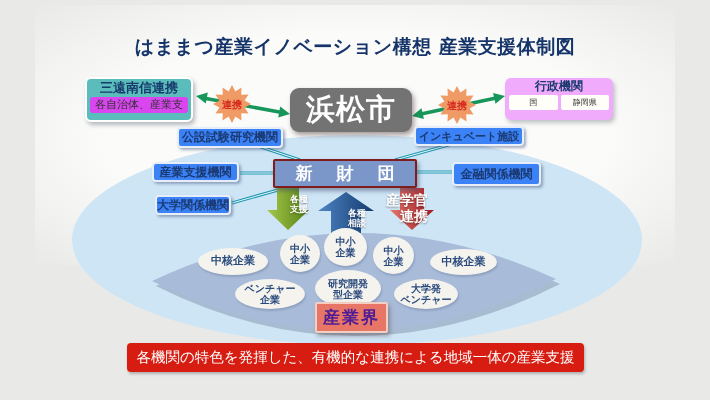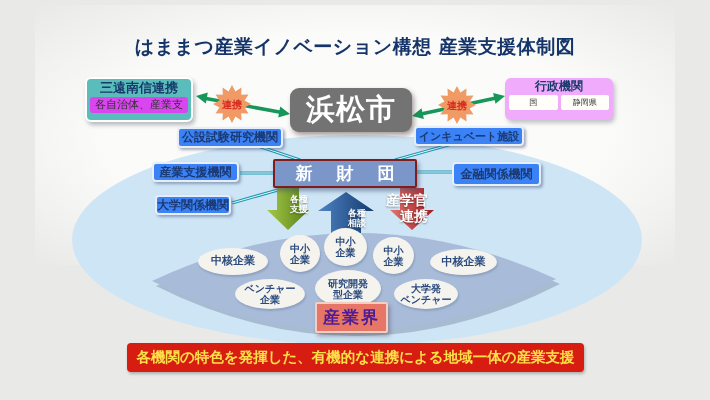--- a/index.html
+++ b/index.html
@@ -70,21 +70,21 @@
   #c5 { left:235px; top:279px; width:70px; height:30px; font-size:10px; }
   #c6 { left:315px; top:270px; width:66px; height:37px; font-size:10px; }
   #c7 { left:394px; top:279px; width:64px; height:30px; font-size:10px; }
 
   .sangyokai { left:315px; top:302px; width:73px; height:31px; background:#e87667;
       border:2px solid #f3cfc3; border-radius:2px; box-shadow:2px 3px 4px rgba(90,70,70,.45);
       color:#4c1d95; font-size:17px; font-weight:bold; display:flex; align-items:center;
       justify-content:center; letter-spacing:2px; }
 
   .banner { left:127px; top:343px; width:457px; height:29px; background:#d71d12; border-radius:4px;
-      color:#fde047; font-size:14.5px; font-weight:bold; display:flex; align-items:center;
+      color:#ffffff; font-size:14.5px; font-weight:normal; display:flex; align-items:center;
       justify-content:center; box-shadow:1px 2px 3px rgba(0,0,0,.25); }
 </style>
 </head>
 <body>
 
 <div class="glow"></div>
 <div class="big-ellipse"></div>
 
 <svg class="layer" width="710" height="400" viewBox="0 0 710 400" aria-hidden="true">
   <defs>

